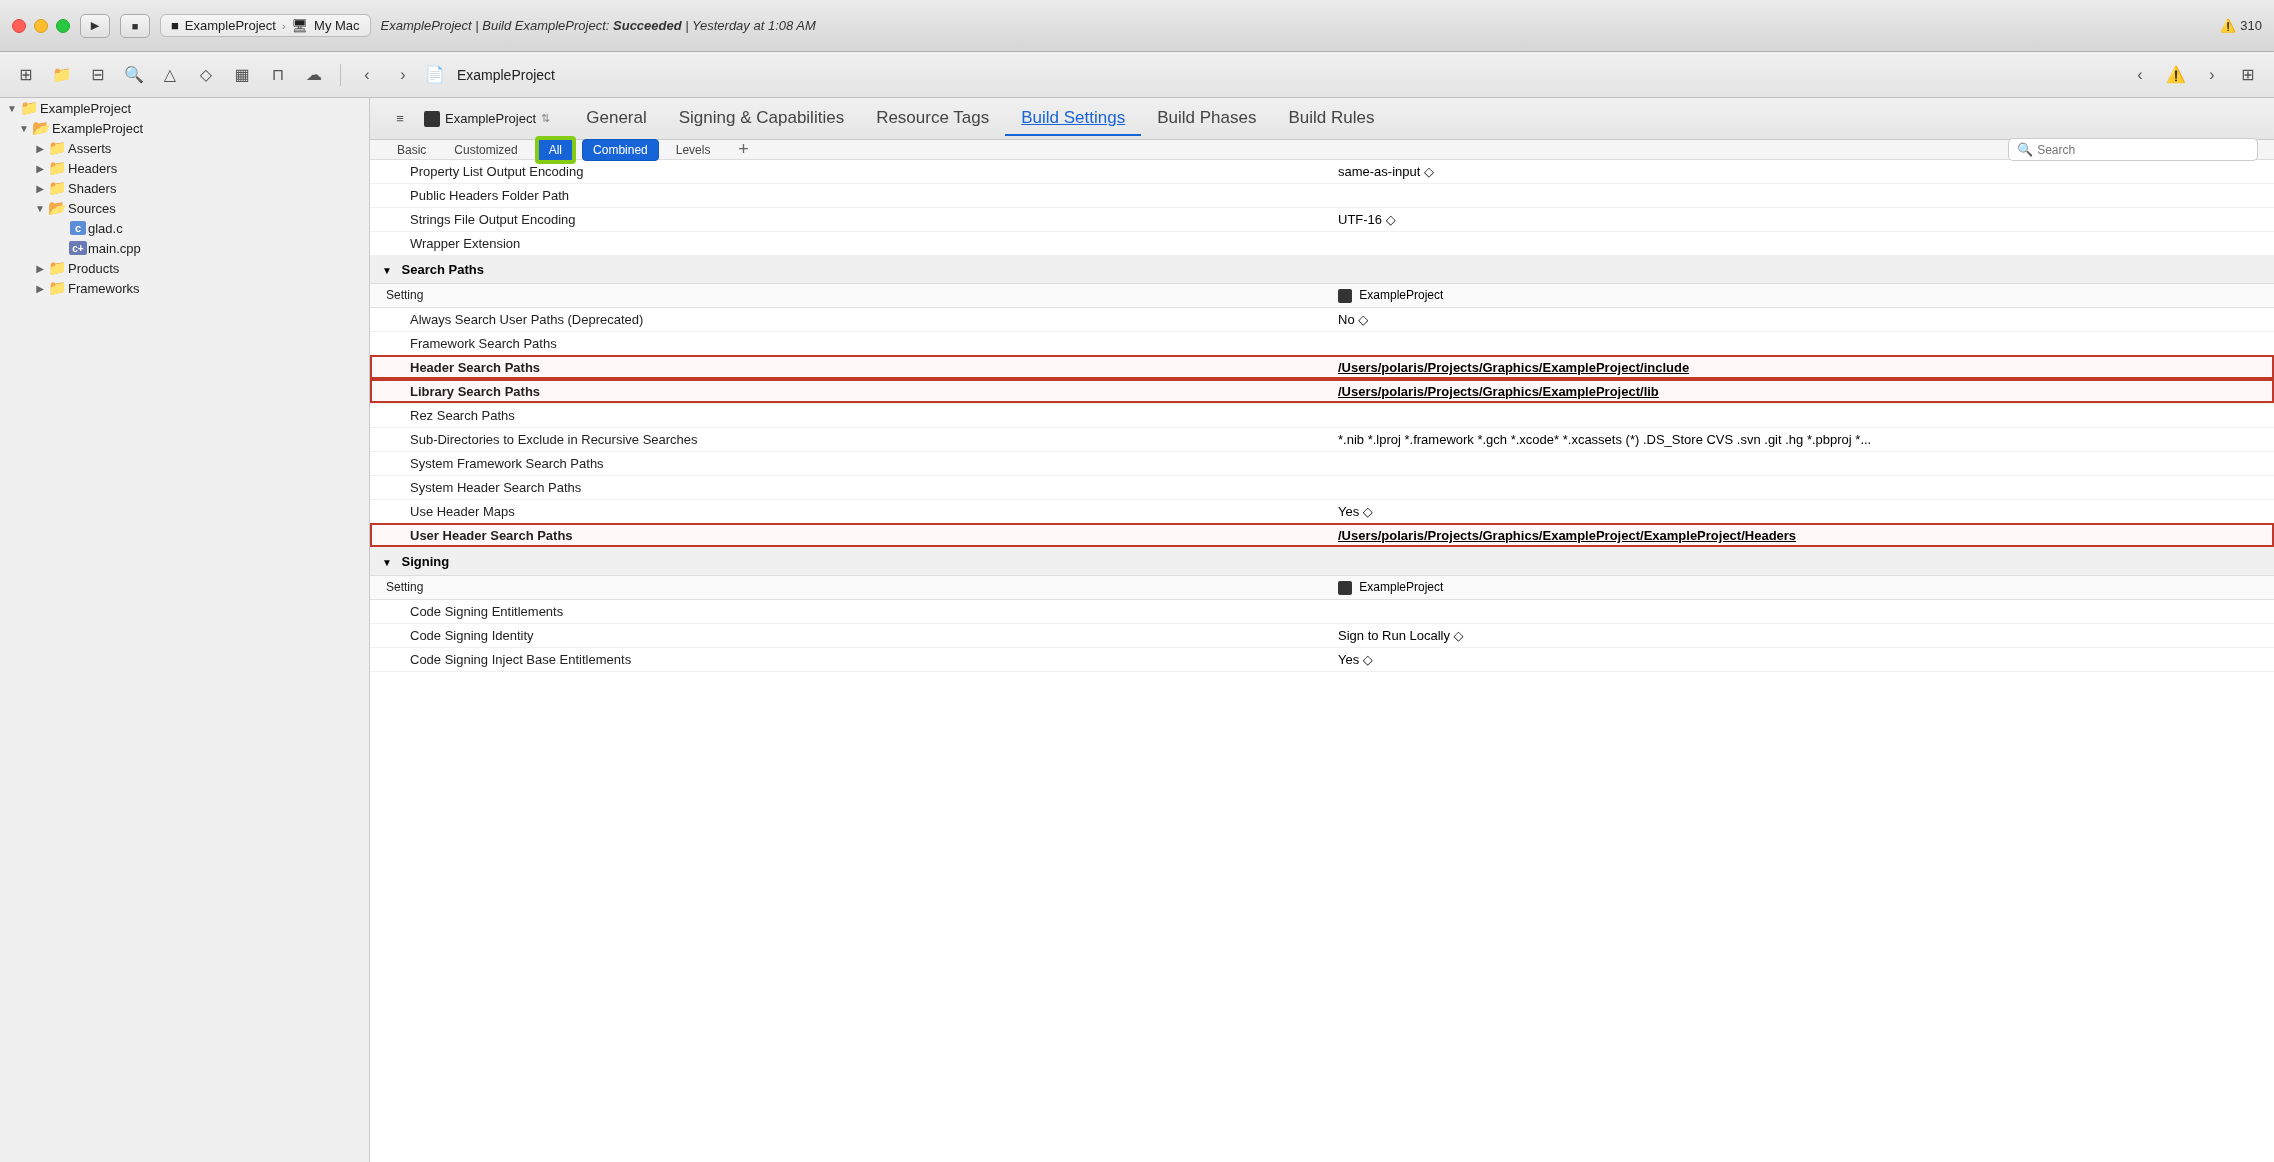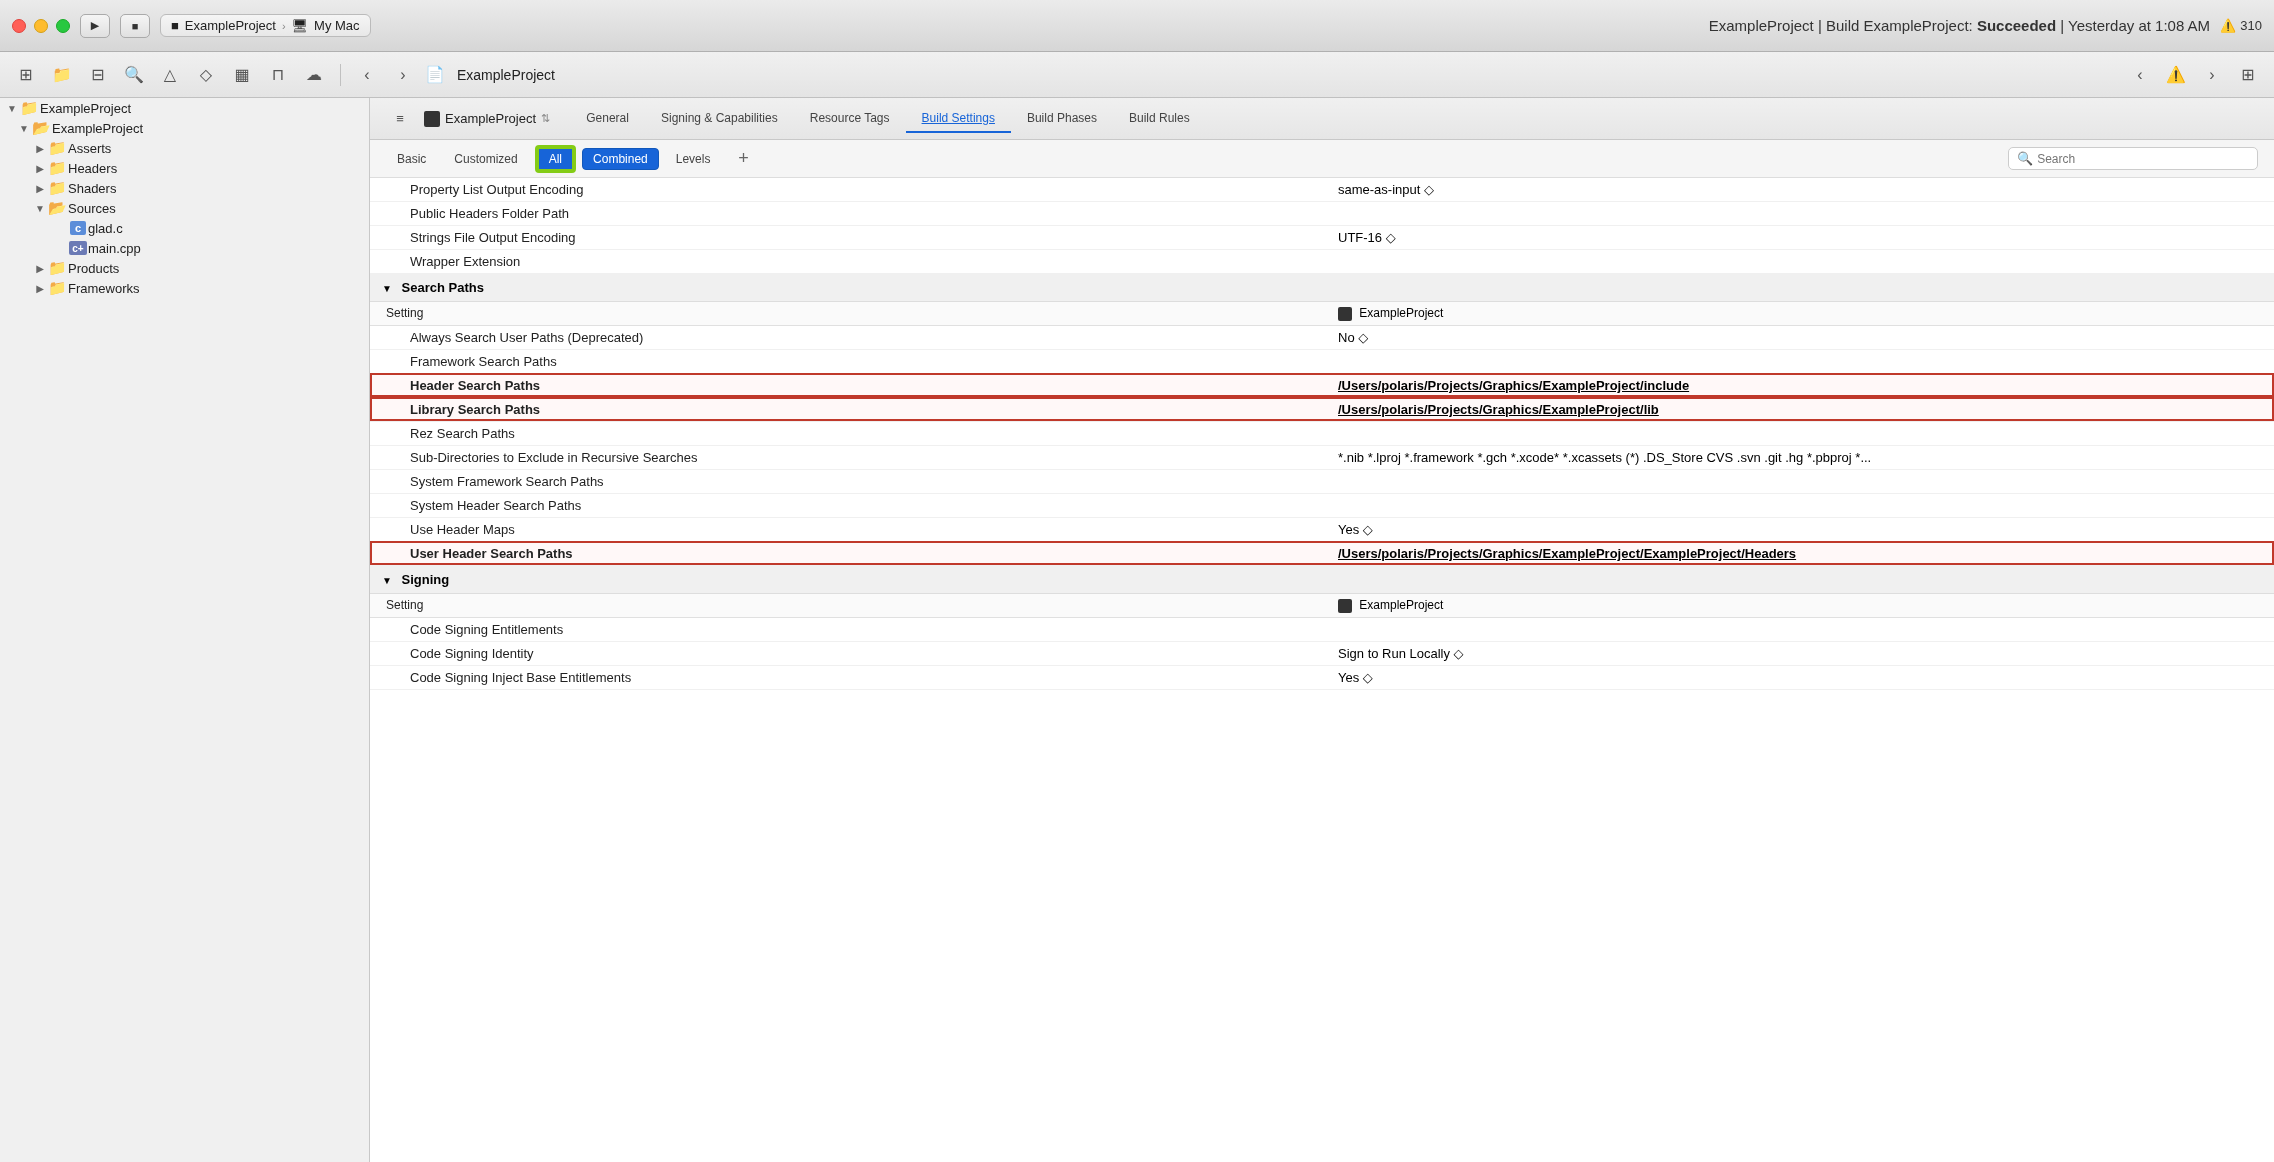--- a/index.html
+++ b/index.html
@@ -28,23 +28,24 @@
       padding: 3px 10px;
       font-size: 13px;
       display: flex;
       align-items: center;
       gap: 6px;
       color: #222;
     }
     .project-path .chevron { color: #888; font-size: 11px; }
     .build-status {
       flex: 1;
-      text-align: right;
-      font-size: 15px;
+      text-align: left;
+      font-size: 13px;
       color: #333;
+      font-style: italic;
     }
     .build-status .succeeded { font-weight: bold; }
     .warning-badge {
       display: flex;
       align-items: center;
       gap: 4px;
       font-size: 13px;
       color: #333;
     }
 
@@ -100,26 +101,26 @@
       background: linear-gradient(to bottom, #f0f0f0, #e6e6e6);
       border-bottom: 1px solid #c8c8c8;
       display: flex;
       align-items: center;
       padding: 0 16px;
       gap: 0;
     }
     .sidebar-toggle { width: 28px; height: 28px; display: flex; align-items: center; justify-content: center; color: #555; cursor: pointer; margin-right: 10px; }
     .project-selector { display: flex; align-items: center; gap: 5px; font-size: 13px; font-weight: 500; color: #222; }
     .tab-bar { display: flex; align-items: center; margin-left: 20px; gap: 0; }
-    .tab-item { padding: 6px 16px; font-size: 12px; color: #444; cursor: pointer; border-bottom: 2px solid transparent; }
+    .tab-item { padding: 6px 16px; font-size: 17px; color: #444; cursor: pointer; border-bottom: 2px solid transparent; }
     .tab-item.active { color: #1764d8; border-bottom: 2px solid #1764d8; font-weight: 500; text-decoration: underline; }
 
     
     .settings-toolbar {
-      height: 38px;
+      height: 20px;
       background: #f5f5f5;
       border-bottom: 1px solid #ddd;
       display: flex;
       align-items: center;
       padding: 0 16px;
       gap: 6px;
     }
     .filter-btn {
       padding: 3px 10px;
       font-size: 12px;

